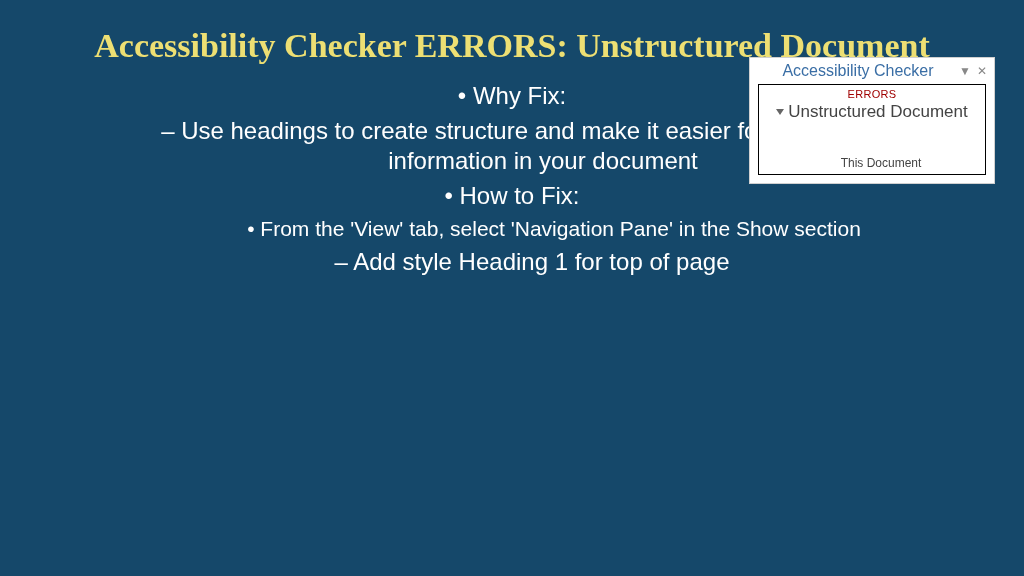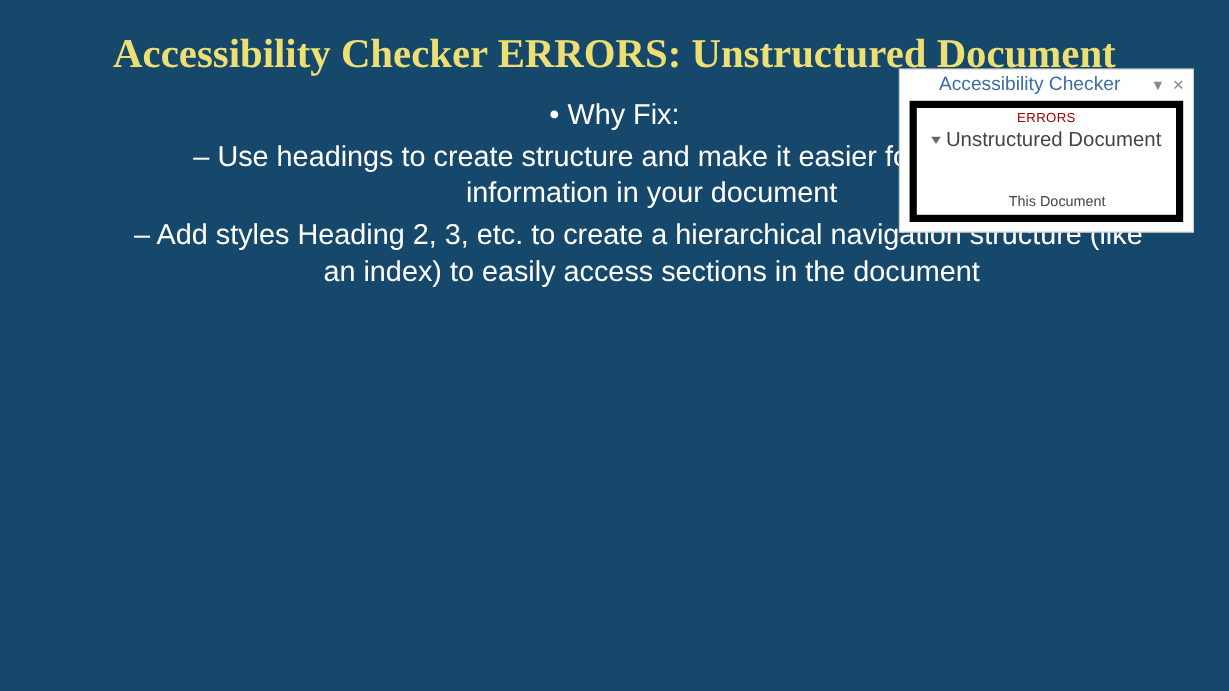--- a/index.html
+++ b/index.html
@@ -75,21 +75,21 @@
     cursor: default;
   }
   .panel-sub {
     font-weight: bold;
     color: #222;
     padding: 2px 10px 4px 10px;
     font-size: 12px;
   }
   .panel-box {
     margin: 0 8px 8px 8px;
-    border: 6px solid #000000;
+    border: 1px solid #000000;
     background: #fff;
   }
   .panel-errors {
     color: #a00000;
     font-size: 11px;
     padding: 3px 8px 1px 8px;
     letter-spacing: 0.3px;
   }
   .panel-item {
     color: #444;
@@ -113,21 +113,23 @@
   }
 </style>
 </head>
 <body>
 
 <h1 class="title">Accessibility Checker ERRORS: Unstructured Document</h1>
 
 <div class="content">
   <div class="b1">Why Fix:</div>
   <div class="b2">Use headings to create structure and make it easier for users to find information in your document</div>
-  <div class="b2">Add styles Heading 2, 3, etc. to create a hierarchical navigation structure (like an index) to easily access sections in the document</div>
+  <div class="b1">How to Fix:</div>
+  <div class="b3">From the 'View' tab, select 'Navigation Pane' in the Show section</div>
+  <div class="b2">Add style Heading 1 for top of page</div>
 </div>
 
 <div class="panel">
   <div class="panel-header">
     <span class="ptitle">Accessibility Checker</span>
     <span class="ctrl">▼</span>
     <span class="ctrl">✕</span>
   </div>
   <div class="panel-box">
     <div class="panel-errors">ERRORS</div>

